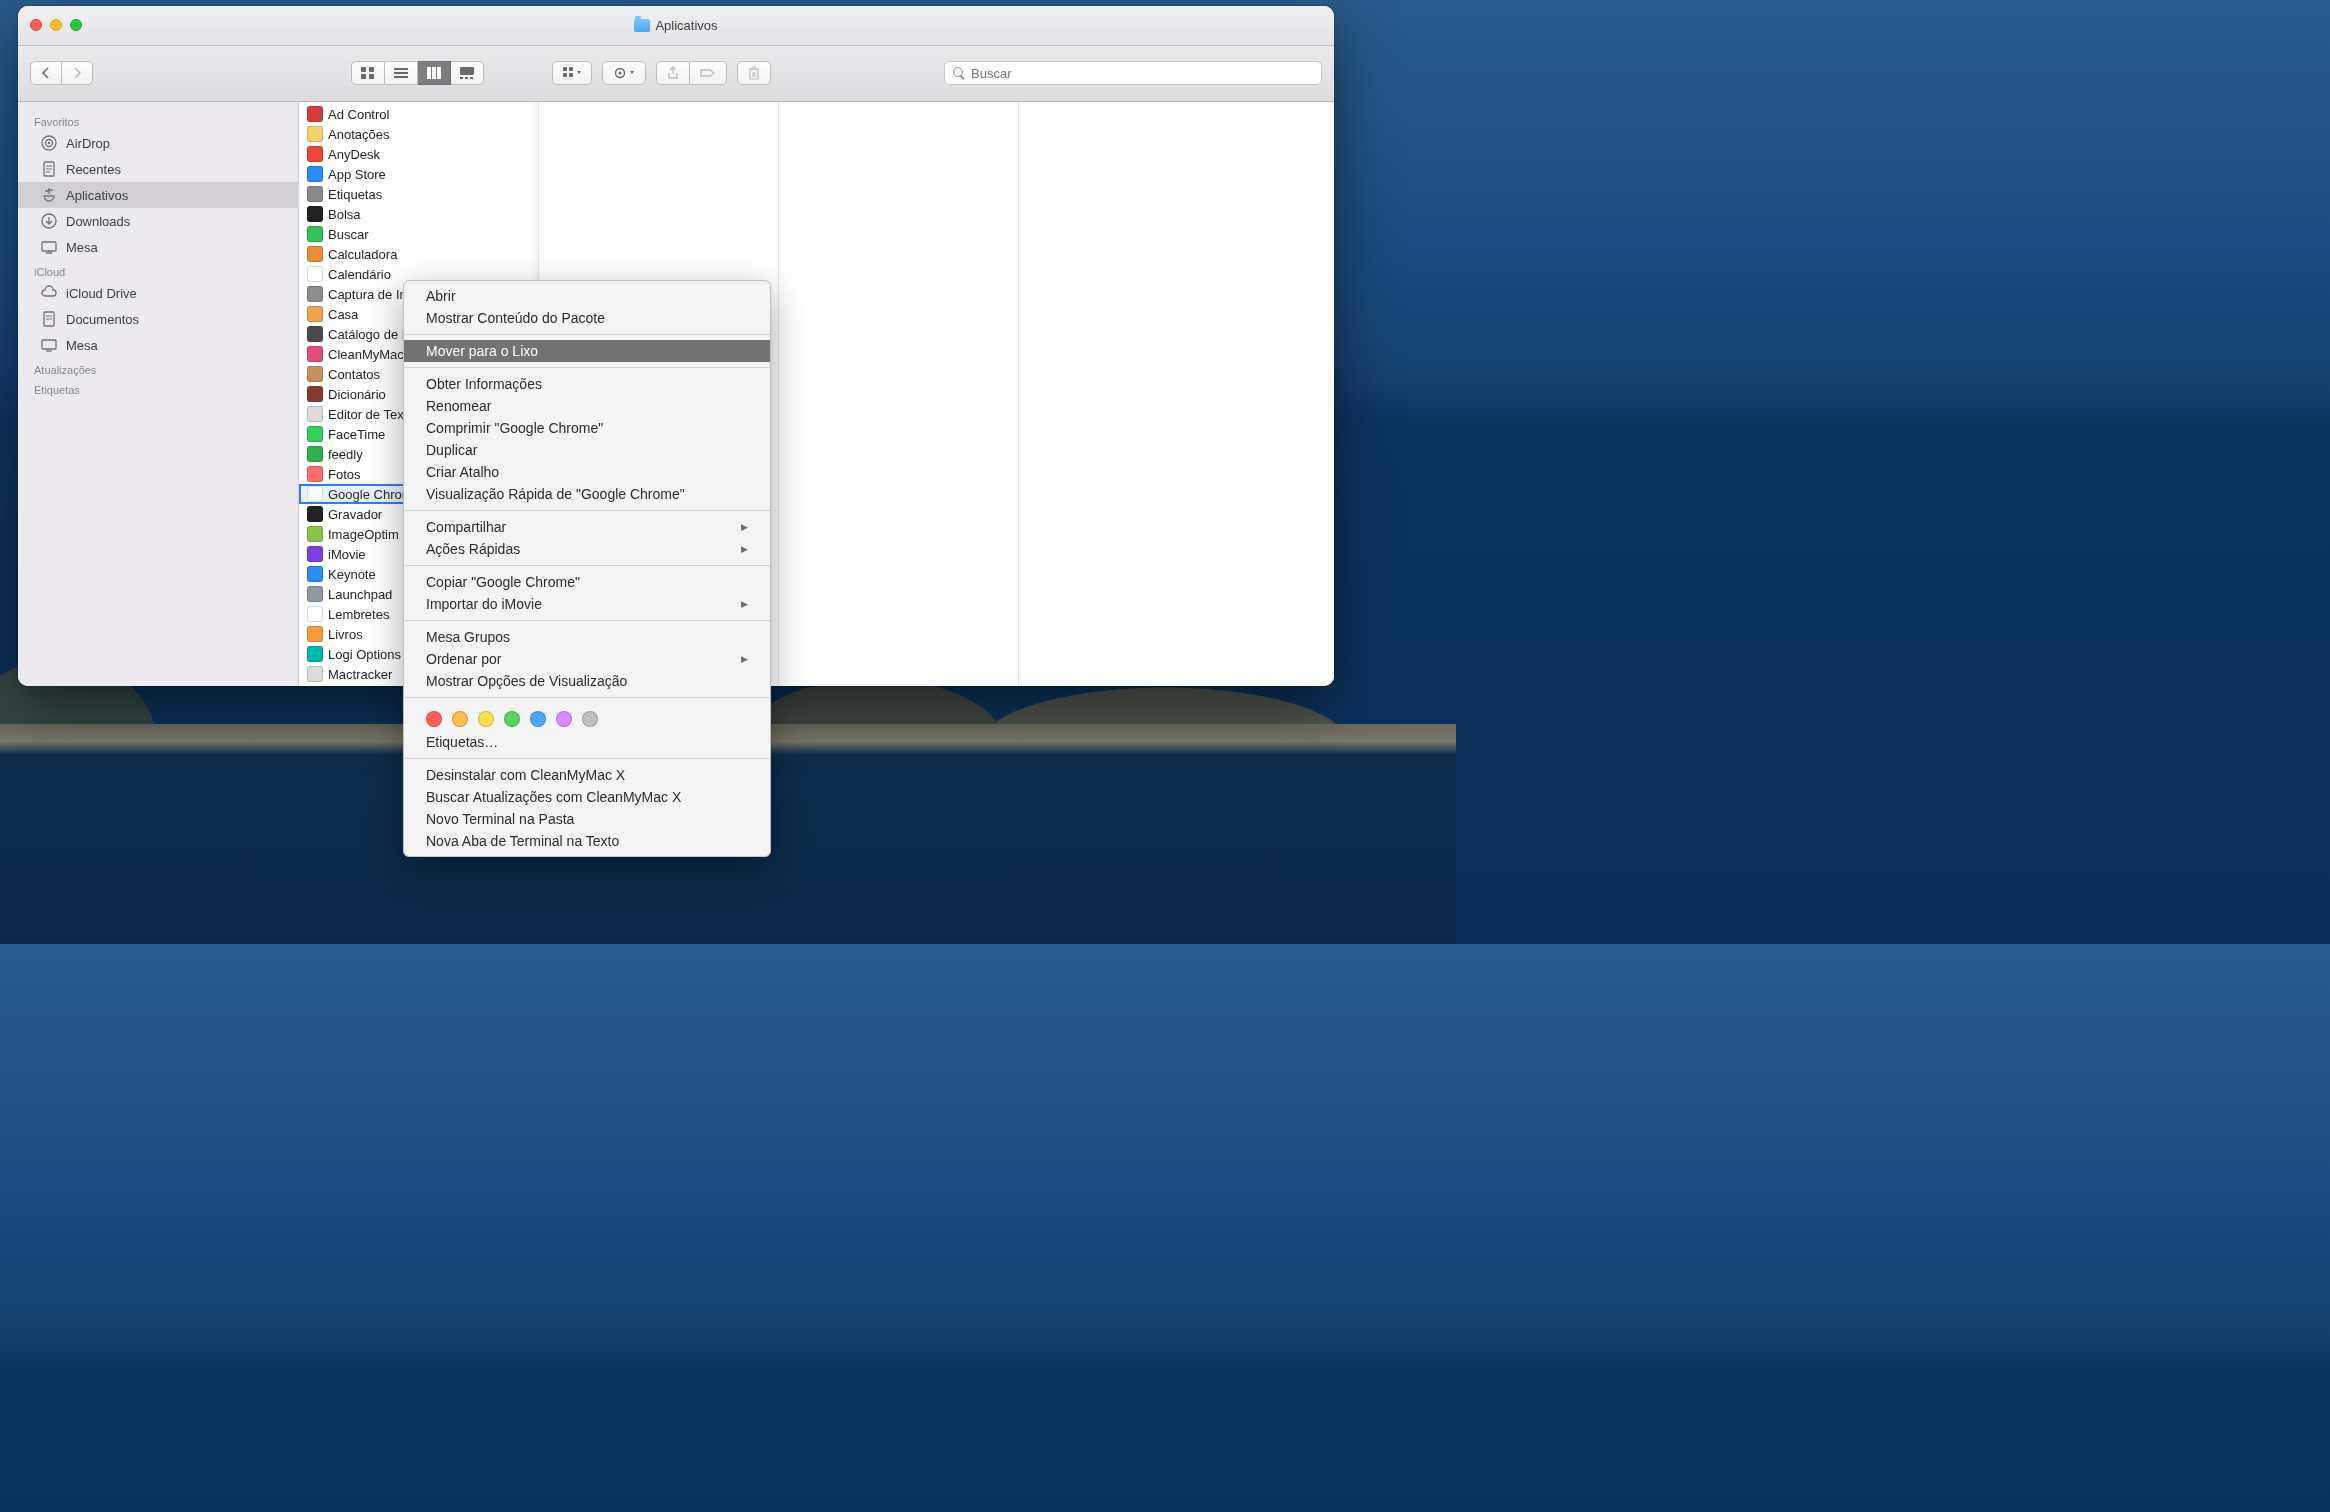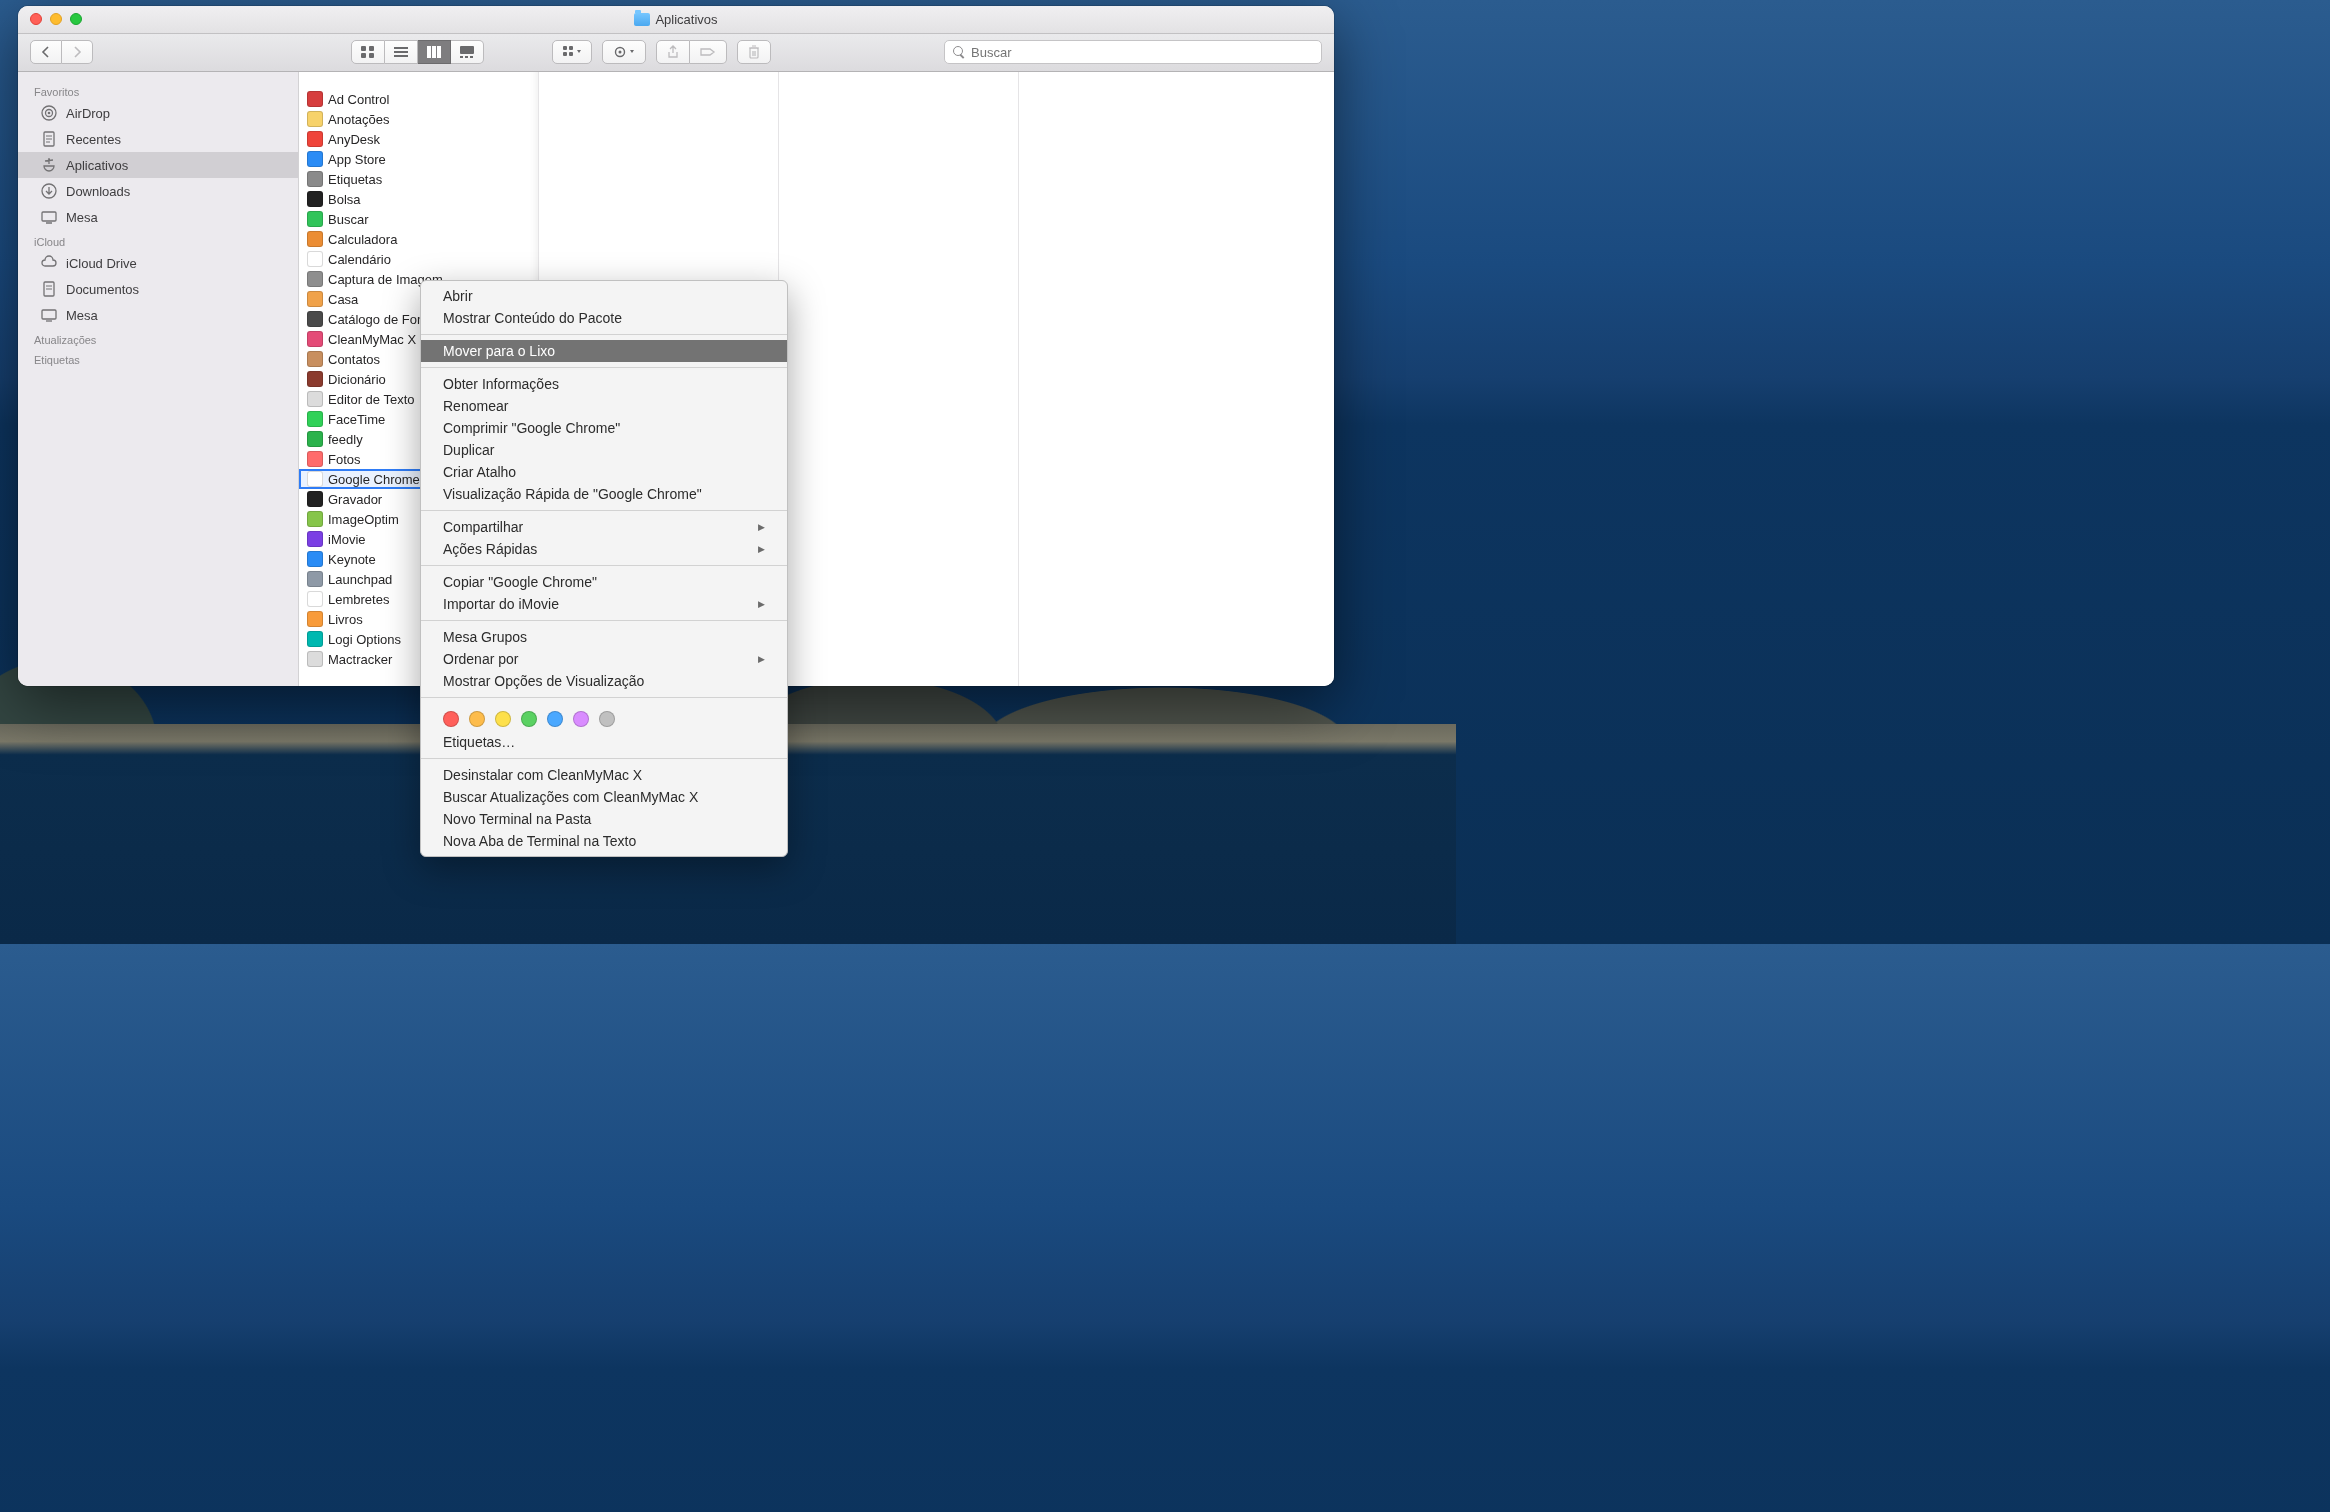--- a/index.html
+++ b/index.html
@@ -118,40 +118,40 @@
 }
 .sb-item.active { background: #d1cfd3; }
 .sb-icon { width: 18px; height: 18px; display: inline-flex; align-items: center; justify-content: center; color: #737274; }
 
 .col-view {
   flex: 1; display: flex; position: relative;
   background: #fff;
 }
 .col {
   width: 240px; border-right: 1px solid #e5e4e6;
-  overflow-y: auto; padding: 17px 0;
+  overflow-y: auto; padding: 2px 0;
 }
 .col:first-child { box-shadow: inset -11px 0 8px -10px rgba(0,0,0,.08); }
 .col-item {
   display: flex; align-items: center; gap: 5px;
   padding: 2px 12px 2px 8px;
   color: #272627; font-size: 13px;
   white-space: nowrap; overflow: hidden; text-overflow: ellipsis;
   cursor: pointer;
 }
 .col-item.selected { outline: 2px solid #2f7cf6; outline-offset: -2px; background: #eaf2ff; }
 .app-icon {
   width: 16px; height: 16px; border-radius: 3px;
   display: inline-flex; flex: 0 0 16px; align-items: center; justify-content: center;
   font-size: 10px;
 }
 
 .ctx-menu {
   position: absolute;
-  top: 280px; left: 420px;
+  top: 280px; left: 403px;
   width: 368px;
   background: #f4f4f4;
   border: 1px solid #c0c0c0;
   border-radius: 6px;
   box-shadow: 0 12px 36px rgba(0,0,0,.35);
   padding: 4px 0;
   font-size: 14px;
   color: #2c2c2c;
 }
 .ctx-item {

